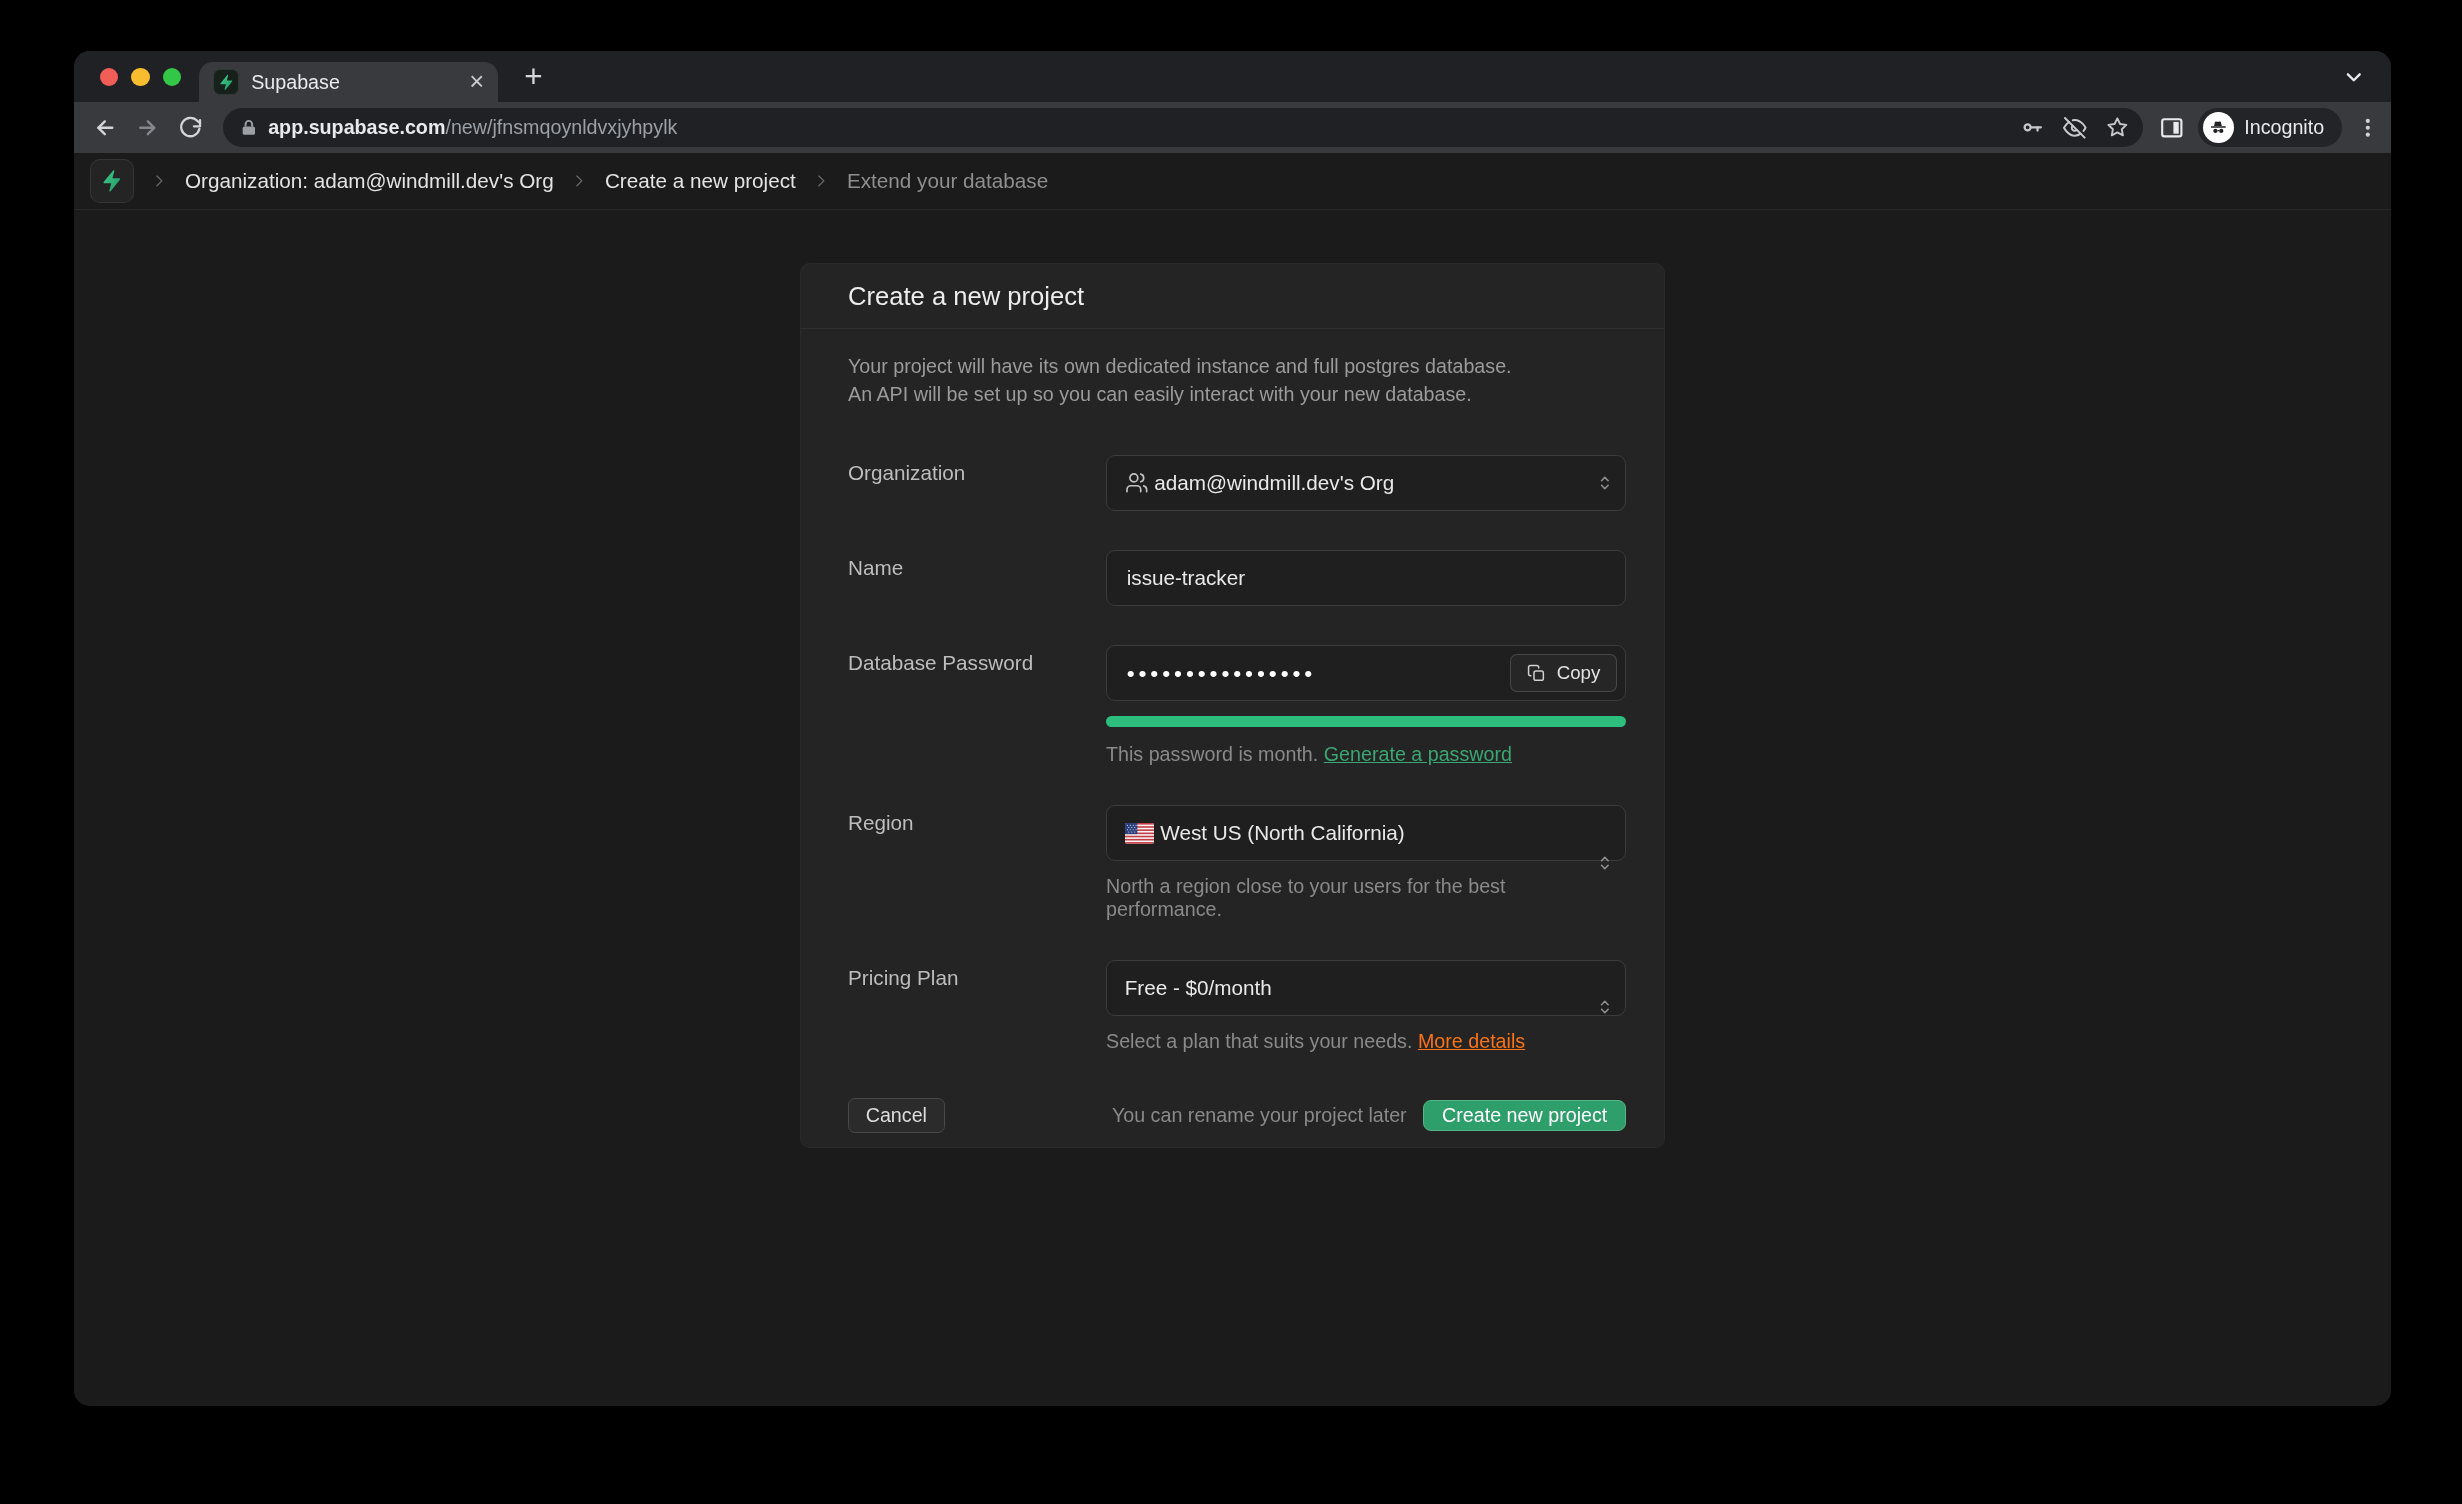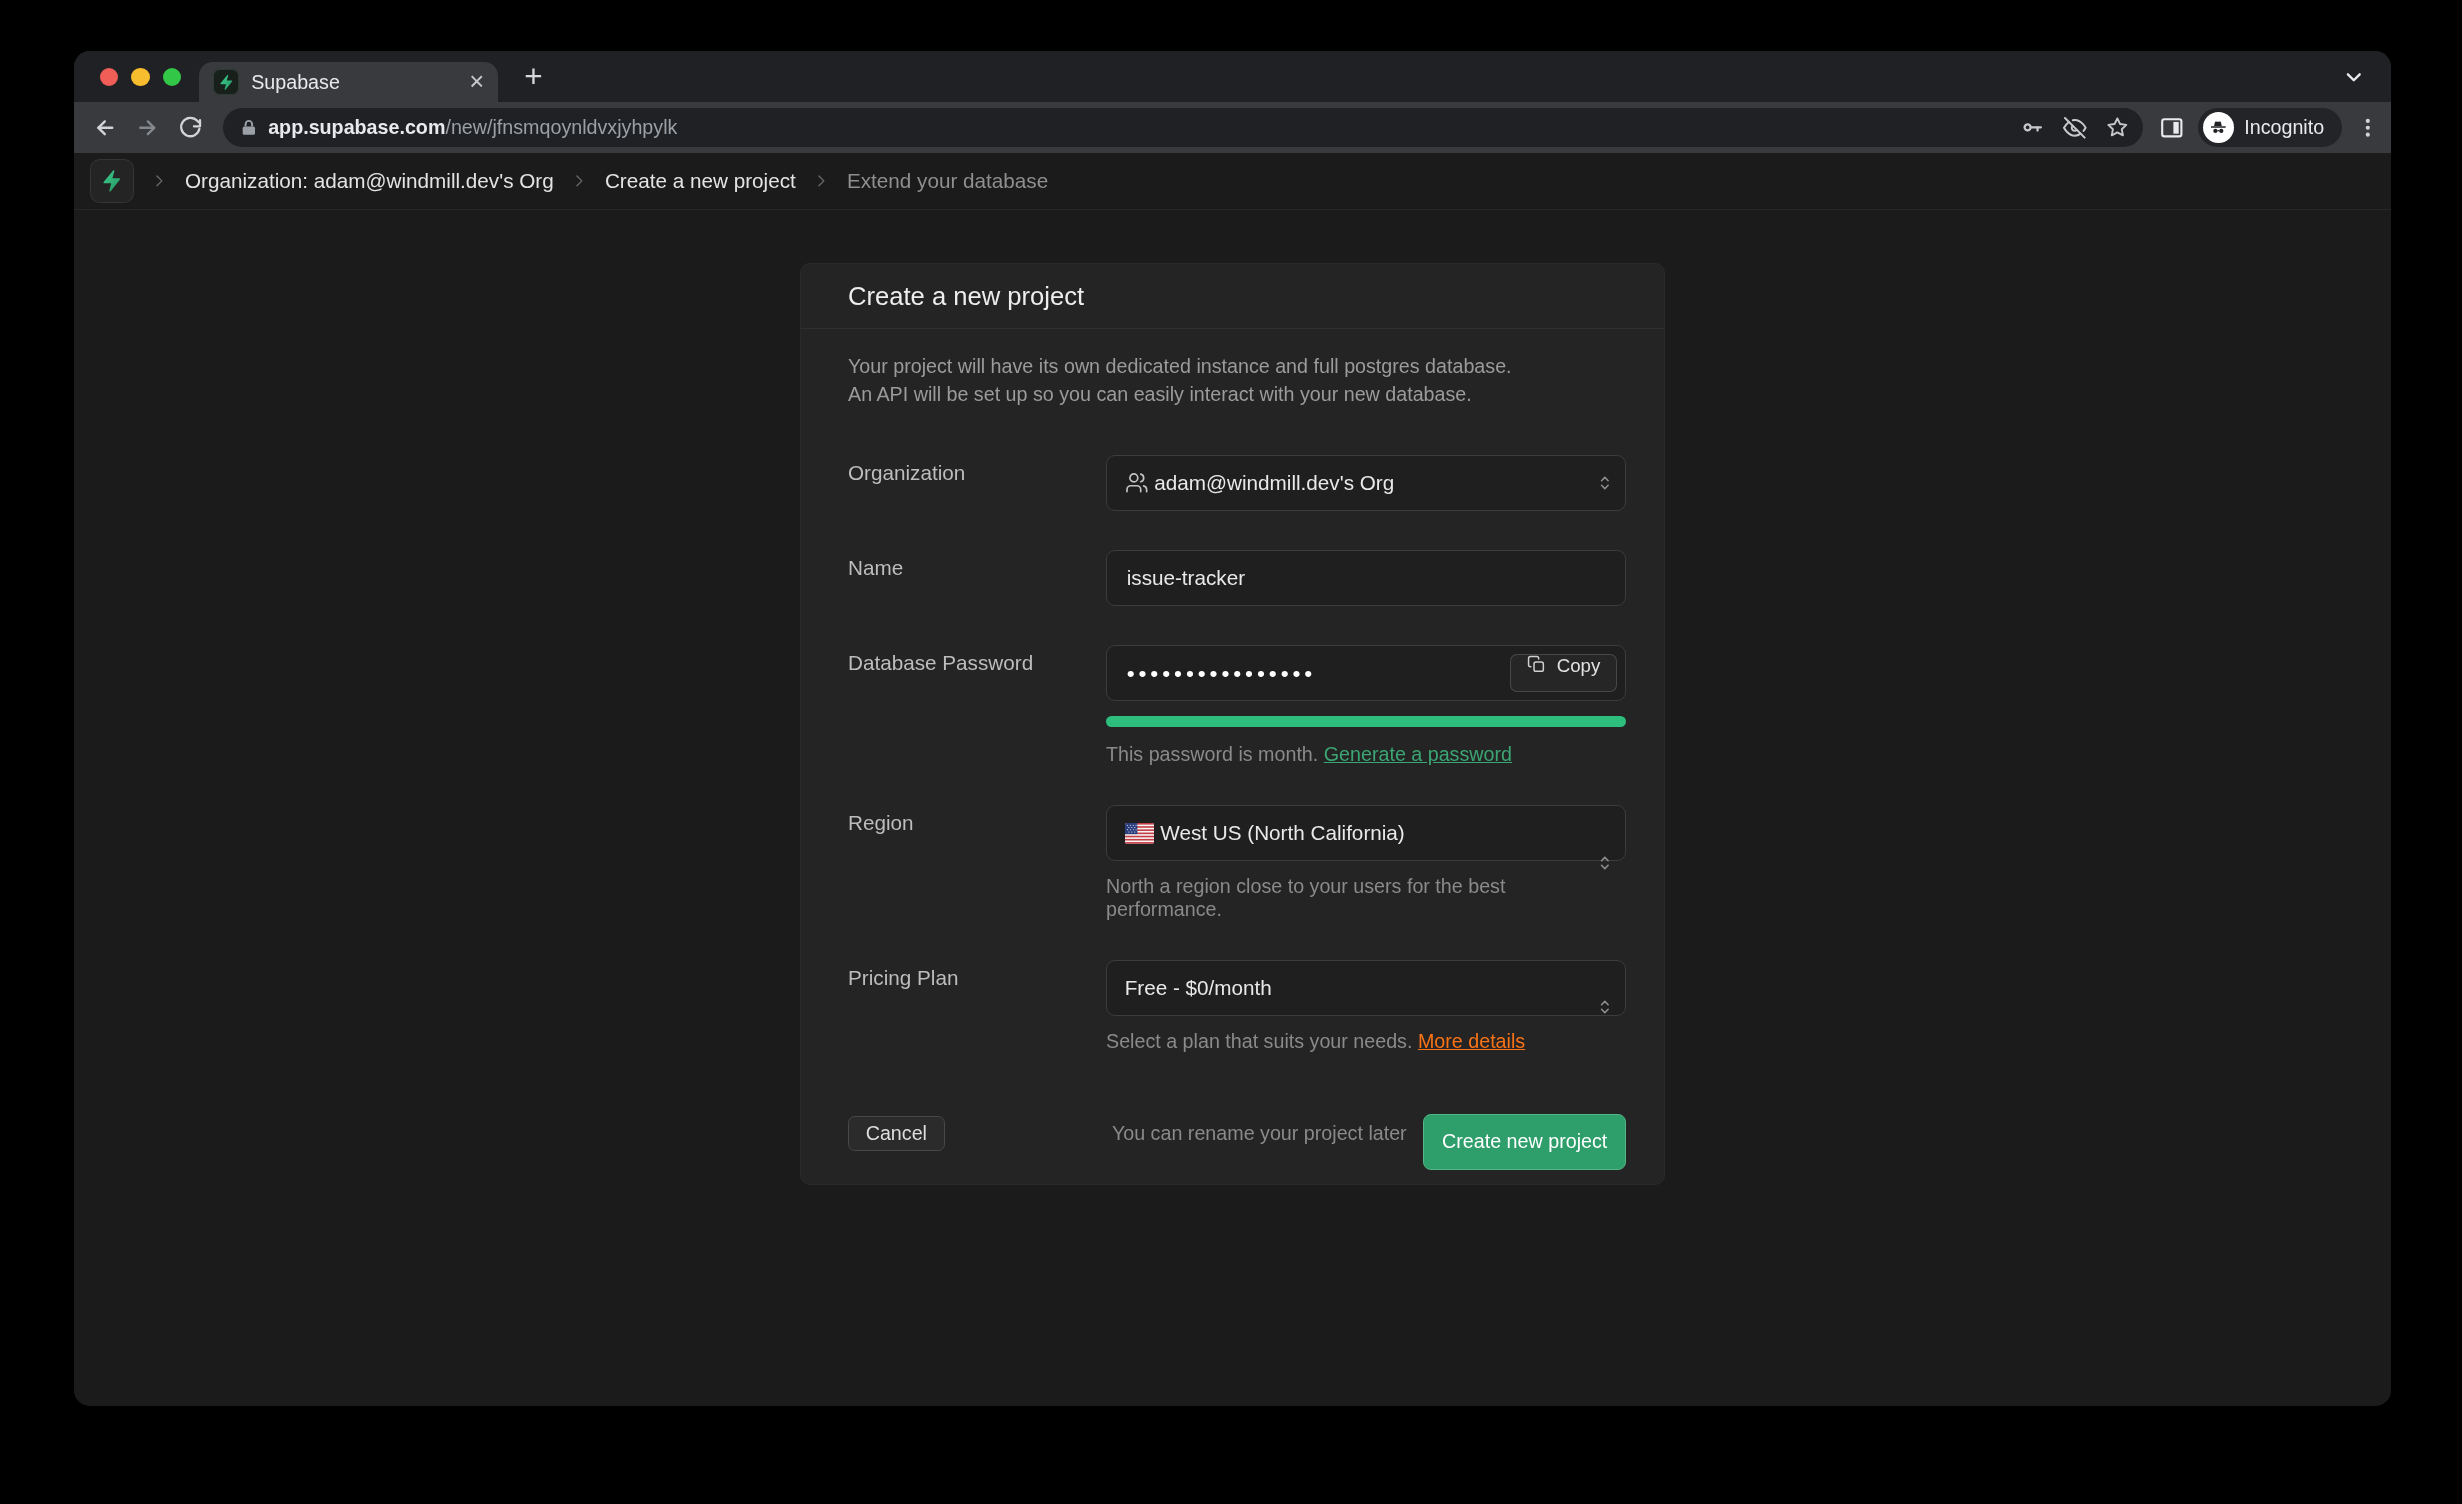--- a/index.html
+++ b/index.html
@@ -88,38 +88,38 @@
   .field{width:100%;height:56px;background:var(--field);
     border:1px solid var(--field-border);border-radius:8.9px;
     display:flex;align-items:center;color:var(--txt-bright);font-size:20.7px;}
   .select{padding:0 43px 0 17.7px;gap:6px;cursor:default;}
   .select .sel-text{flex:1;white-space:nowrap;overflow:hidden;}
   .sel-chevrons{position:absolute;right:11.8px;top:50%;transform:translateY(-50%);color:#8d8d8d;}
   .textinput{padding:0 19.7px;}
   .pw-dots{font-size:22.7px;letter-spacing:3.9px;color:#fff;flex:1;}
   .copy-btn{position:absolute;right:8.9px;top:8.9px;height:38px;padding:0 15.8px;
     background:#262626;border:1px solid rgba(255,255,255,0.16);border-radius:6.9px;
-    display:flex;align-items:flex-start;gap:11px;color:#e2e2e2;font-size:18.7px;cursor:default;}
+    display:flex;align-items:center;gap:11px;color:#e2e2e2;font-size:18.7px;cursor:default;}
   .strength-bar{margin-top:14.8px;height:10.8px;border-radius:5.9px;background:var(--progress-green);}
   .helper{margin-top:16.7px;font-size:19.7px;color:var(--txt-helper);}
   .helper .gen-link{color:var(--link-green);text-decoration:underline;cursor:pointer;}
   .helper .grey-link{color:#f97316;text-decoration:underline;cursor:pointer;}
   .helper.under-select{margin-top:13.8px;}
   .flag{width:29.6px;height:20.7px;border-radius:2px;overflow:hidden;flex:none;}
 
   .card-footer{display:flex;align-items:center;justify-content:space-between;
     padding:5.9px 38px 13.8px 47px;}
   .btn-cancel{height:35px;padding:0 16.7px;background:#2b2b2b;
     border:1px solid #484848;border-radius:6.9px;color:#dedede;font-size:19.7px;
     display:flex;align-items:center;cursor:default;}
   .footer-right{display:flex;align-items:center;gap:16.7px;}
   .footer-note{font-size:19.7px;color:var(--txt-helper);}
-  .btn-create{height:56px;padding:0 17.7px;background:var(--button-green);
+  .btn-create{height:31px;padding:0 17.7px;background:var(--button-green);
     border:1px solid #55b687;border-radius:7.9px;color:#fff;font-size:19.7px;
-    display:flex;align-items:center;cursor:default;margin-top:16px;}
+    display:flex;align-items:center;cursor:default;}
 </style>
 </head>
 <body>
 
 <div class="window">
 
   <div class="tabstrip">
     <div class="traffic">
       <i class="tl-red"></i>
       <i class="tl-yellow"></i>

